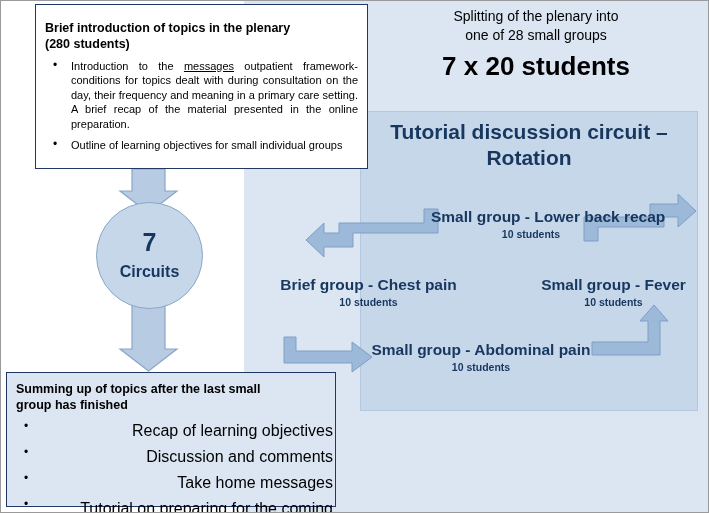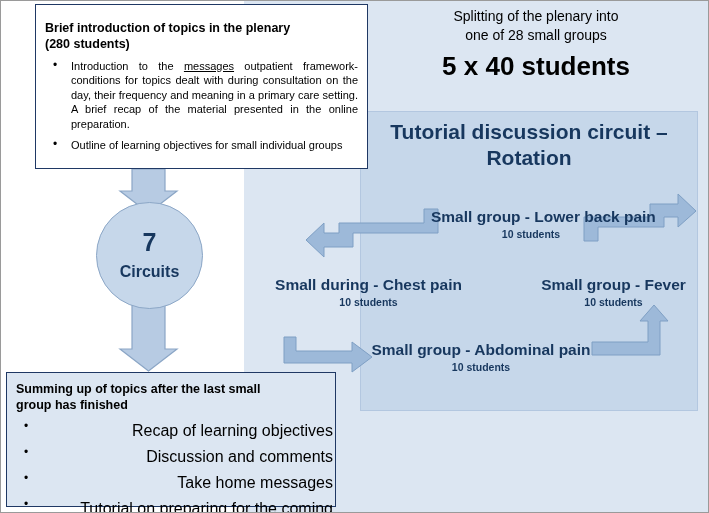--- a/index.html
+++ b/index.html
@@ -217,47 +217,47 @@
 <body>
 
 <div id="canvas">
 
   <div class="panel-vertical"></div>
 
   <div class="split-head">
     <div>Splitting of the plenary into</div>
     <div>one of 28 small groups</div>
   </div>
-  <div class="split-big">5 x 40 students</div>
+  <div class="split-big">7 x 20 students</div>
 
   <div class="panel-circuit"></div>
 
   <div class="circuit-title">
     <div>Tutorial discussion circuit –</div>
     <div>Rotation</div>
   </div>
 
   <svg class="rot-svg" viewBox="0 0 466 513">
 
     <path class="arrow-shape" d="M 180,208 L 180,222 L 95,222 L 95,232 L 80,232 L 80,222 L 62,239 L 80,256 L 80,246 L 95,246 L 109,246 L 109,232 L 194,232 L 194,208 Z"></path>
 
     <path class="arrow-shape" d="M 354,240 L 354,226 L 420,226 L 420,216 L 434,216 L 434,226 L 452,210 L 434,193 L 434,203 L 420,203 L 406,203 L 406,216 L 340,216 L 340,240 Z"></path>
 
     <path class="arrow-shape" d="M 52,336 L 52,350 L 108,350 L 108,341 L 128,356 L 108,371 L 108,362 L 40,362 L 40,336 Z"></path>
 
     <path class="arrow-shape" d="M 348,354 L 348,341 L 404,341 L 404,320 L 396,320 L 410,304 L 424,320 L 416,320 L 416,354 Z"></path>
   </svg>
 
   <div class="group g-back">
-    <div class="g-title">Small group - Lower back pain</div>
+    <div class="g-title">Small group - Lower back recap</div>
     <div class="g-sub">10 students</div>
   </div>
 
   <div class="group g-chest">
-    <div class="g-title">Small during - Chest pain</div>
+    <div class="g-title">Brief group - Chest pain</div>
     <div class="g-sub">10 students</div>
   </div>
 
   <div class="group g-fever">
     <div class="g-title">Small group - Fever</div>
     <div class="g-sub">10 students</div>
   </div>
 
   <div class="group g-abdo">
     <div class="g-title">Small group - Abdominal pain</div>

